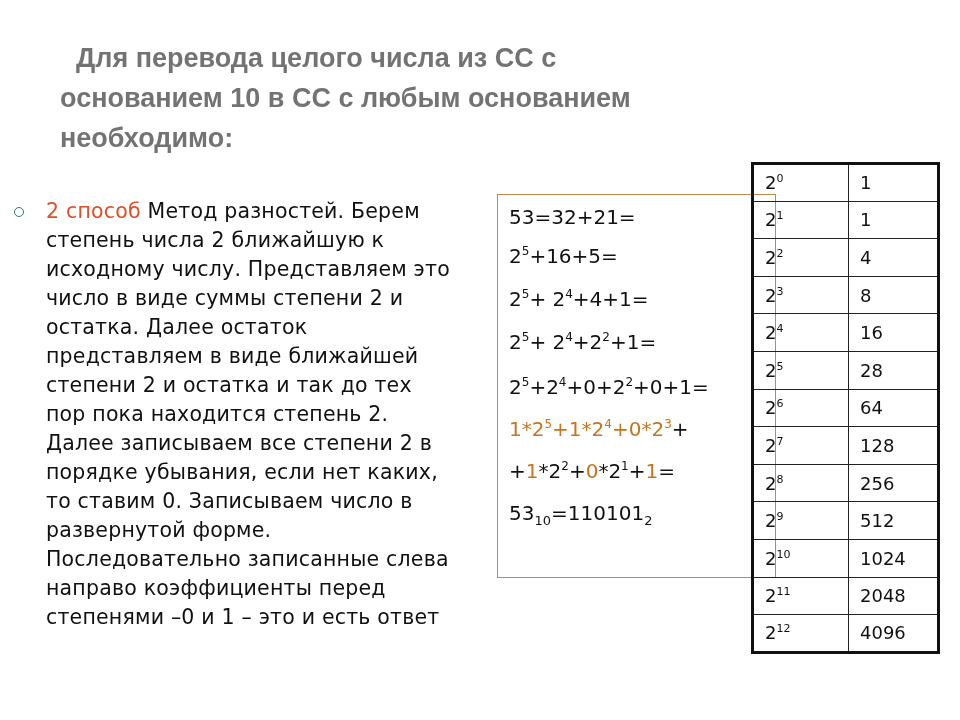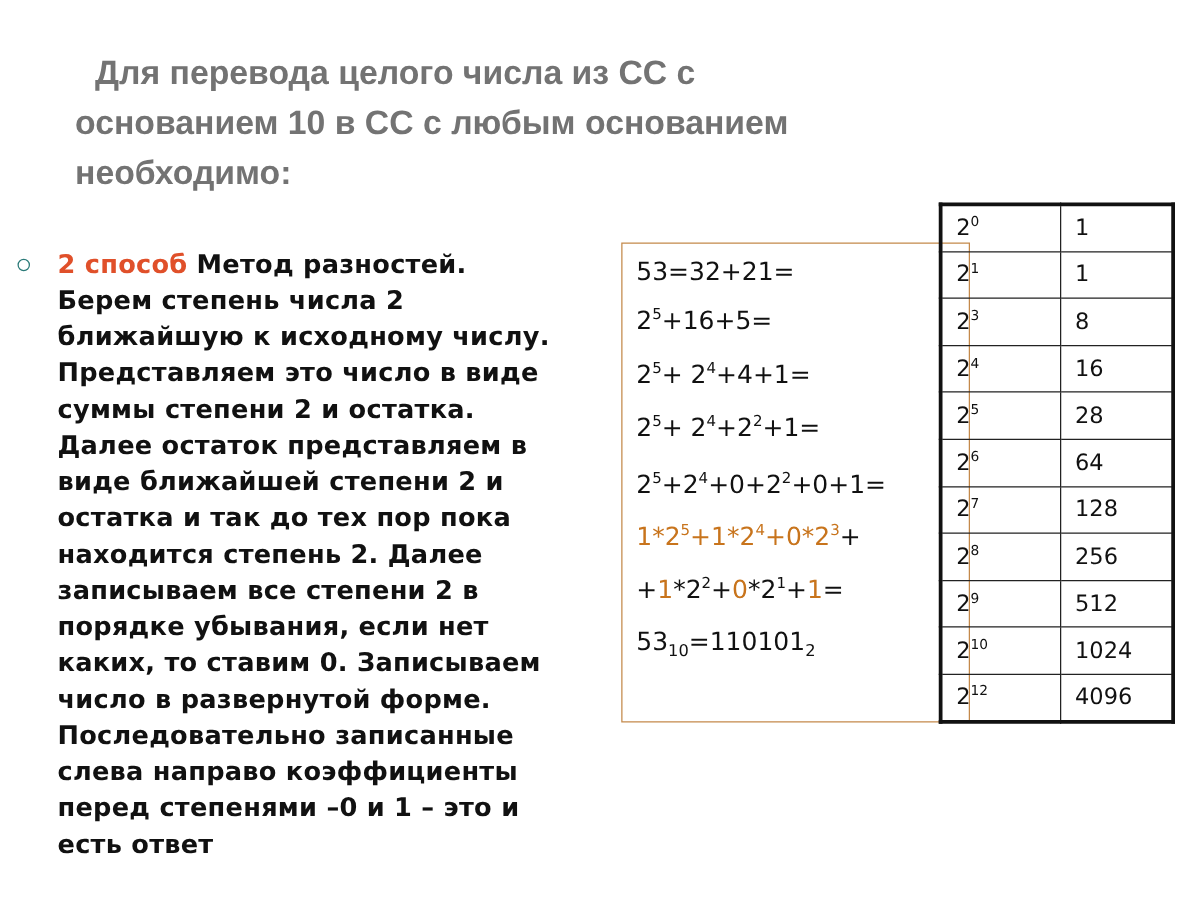--- a/index.html
+++ b/index.html
@@ -4,21 +4,21 @@
 <style>
   html, body { margin:0; padding:0; }
   body { width:960px; height:720px; background:#ffffff; position:relative; overflow:hidden;
          font-family:"DejaVu Sans", sans-serif; color:#111; }
   .title { position:absolute; left:60px; top:38px; width:720px; font-family:"Liberation Sans", sans-serif;
            font-weight:bold; font-size:27px; line-height:40px; color:#737373; }
   .title .indent { display:inline-block; width:16px; }
   .bullet-wrap { position:absolute; left:14px; top:197px; width:440px; }
   .bullet-icon { position:absolute; left:0; top:10px; width:8px; height:8px; border:1.5px solid #2a7a78;
                  border-radius:50%; }
-  .bullet-text { position:absolute; left:32px; top:0; width:410px; font-size:20.5px; line-height:29px; letter-spacing:0.2px;font-weight:bold; }
+  .bullet-text { position:absolute; left:32px; top:0; width:410px; font-size:20.5px; line-height:29px; letter-spacing:0.2px; }
   .accent { color:#e0502a; }
   .calc-box { position:absolute; left:457px; top:194px; width:279px; height:384px;
               border:1px solid #c4894a; box-sizing:border-box;margin-left:40px; }
   .calc-line { position:absolute; left:11px; font-size:20px; line-height:24px; white-space:nowrap; }
   .or { color:#c8741c; }
   sup { font-size:12px; vertical-align:8px; line-height:0; }
   sub { font-size:13px; vertical-align:-5px; line-height:0; }
   table.pow { position:absolute; left:751px; top:162px; border-collapse:collapse;
               border:3px solid #111; }
   table.pow td { border:1px solid #222; height:37.6px; padding:0 0 0 11px; font-size:18px;
@@ -56,20 +56,24 @@
   <tbody id="pow-body">
       <tr>
         <td class="c1"><span>2</span><sup>0</sup></td>
         <td class="c2">1</td>
       </tr>
       <tr>
         <td class="c1"><span>2</span><sup>1</sup></td>
         <td class="c2">1</td>
       </tr>
       <tr>
+        <td class="c1"><span>2</span><sup>2</sup></td>
+        <td class="c2">4</td>
+      </tr>
+      <tr>
         <td class="c1"><span>2</span><sup>3</sup></td>
         <td class="c2">8</td>
       </tr>
       <tr>
         <td class="c1"><span>2</span><sup>4</sup></td>
         <td class="c2">16</td>
       </tr>
       <tr>
         <td class="c1"><span>2</span><sup>5</sup></td>
         <td class="c2">28</td>
@@ -88,17 +92,21 @@
       </tr>
       <tr>
         <td class="c1"><span>2</span><sup>9</sup></td>
         <td class="c2">512</td>
       </tr>
       <tr>
         <td class="c1"><span>2</span><sup>10</sup></td>
         <td class="c2">1024</td>
       </tr>
       <tr>
+        <td class="c1"><span>2</span><sup>11</sup></td>
+        <td class="c2">2048</td>
+      </tr>
+      <tr>
         <td class="c1"><span>2</span><sup>12</sup></td>
         <td class="c2">4096</td>
       </tr>
     </tbody>
 </table>
 
 </body></html>

